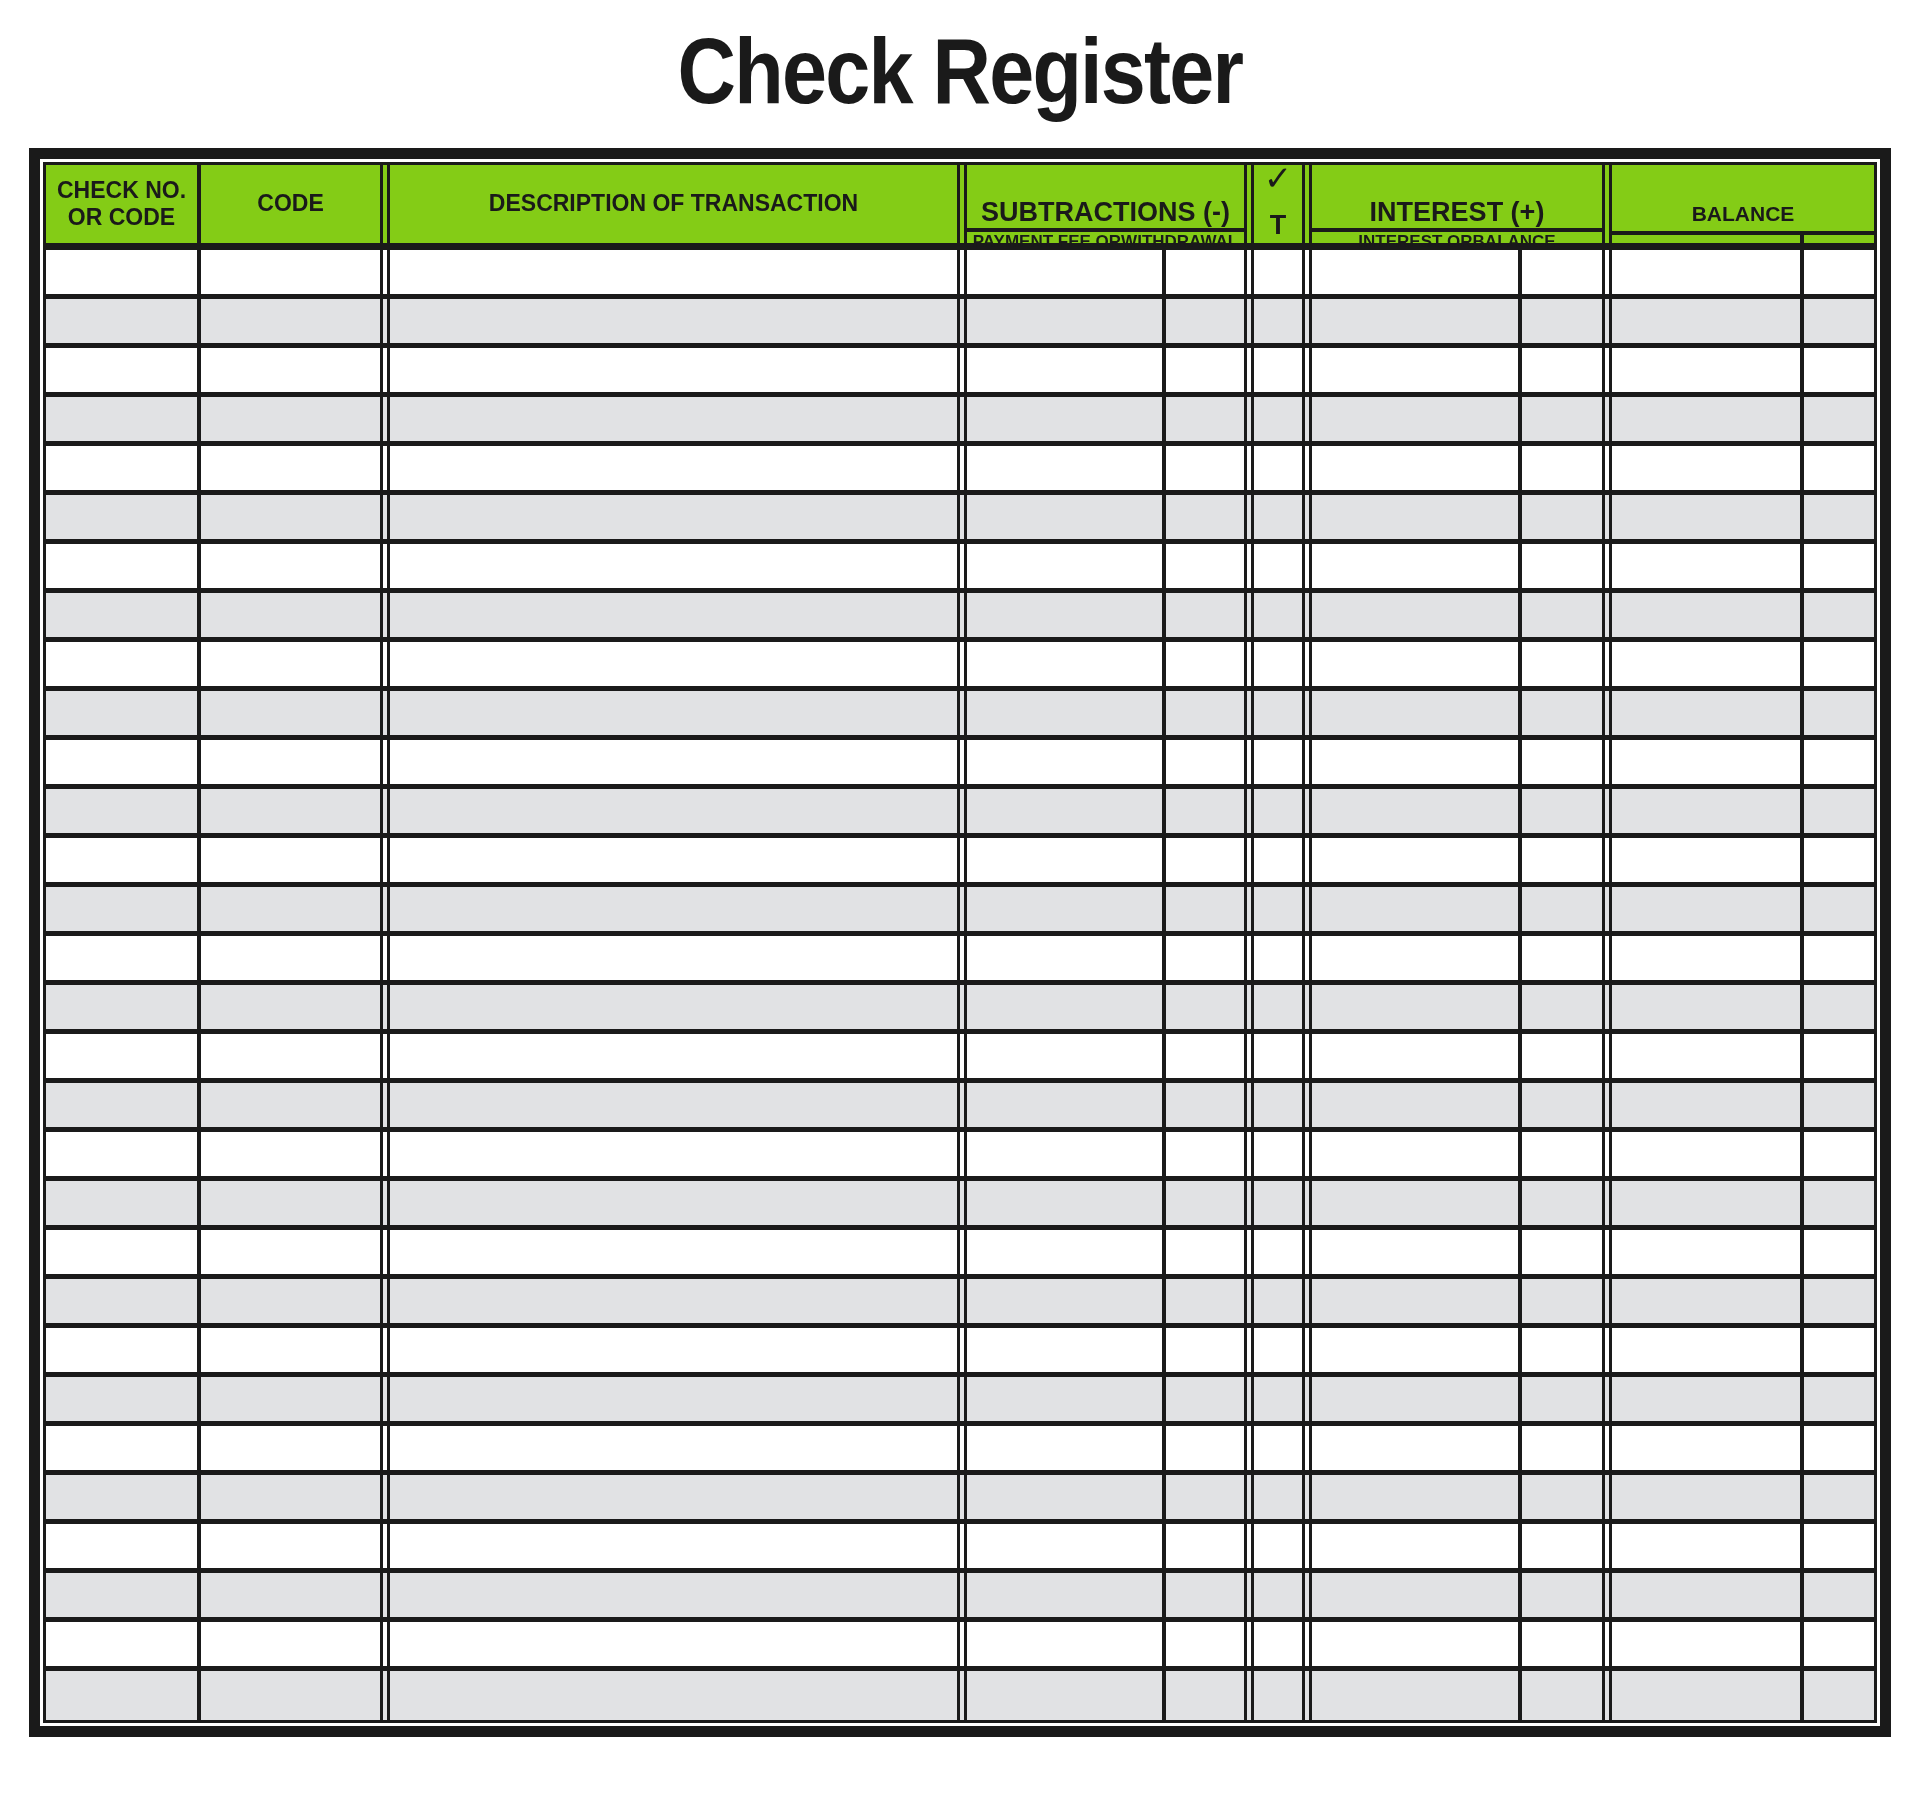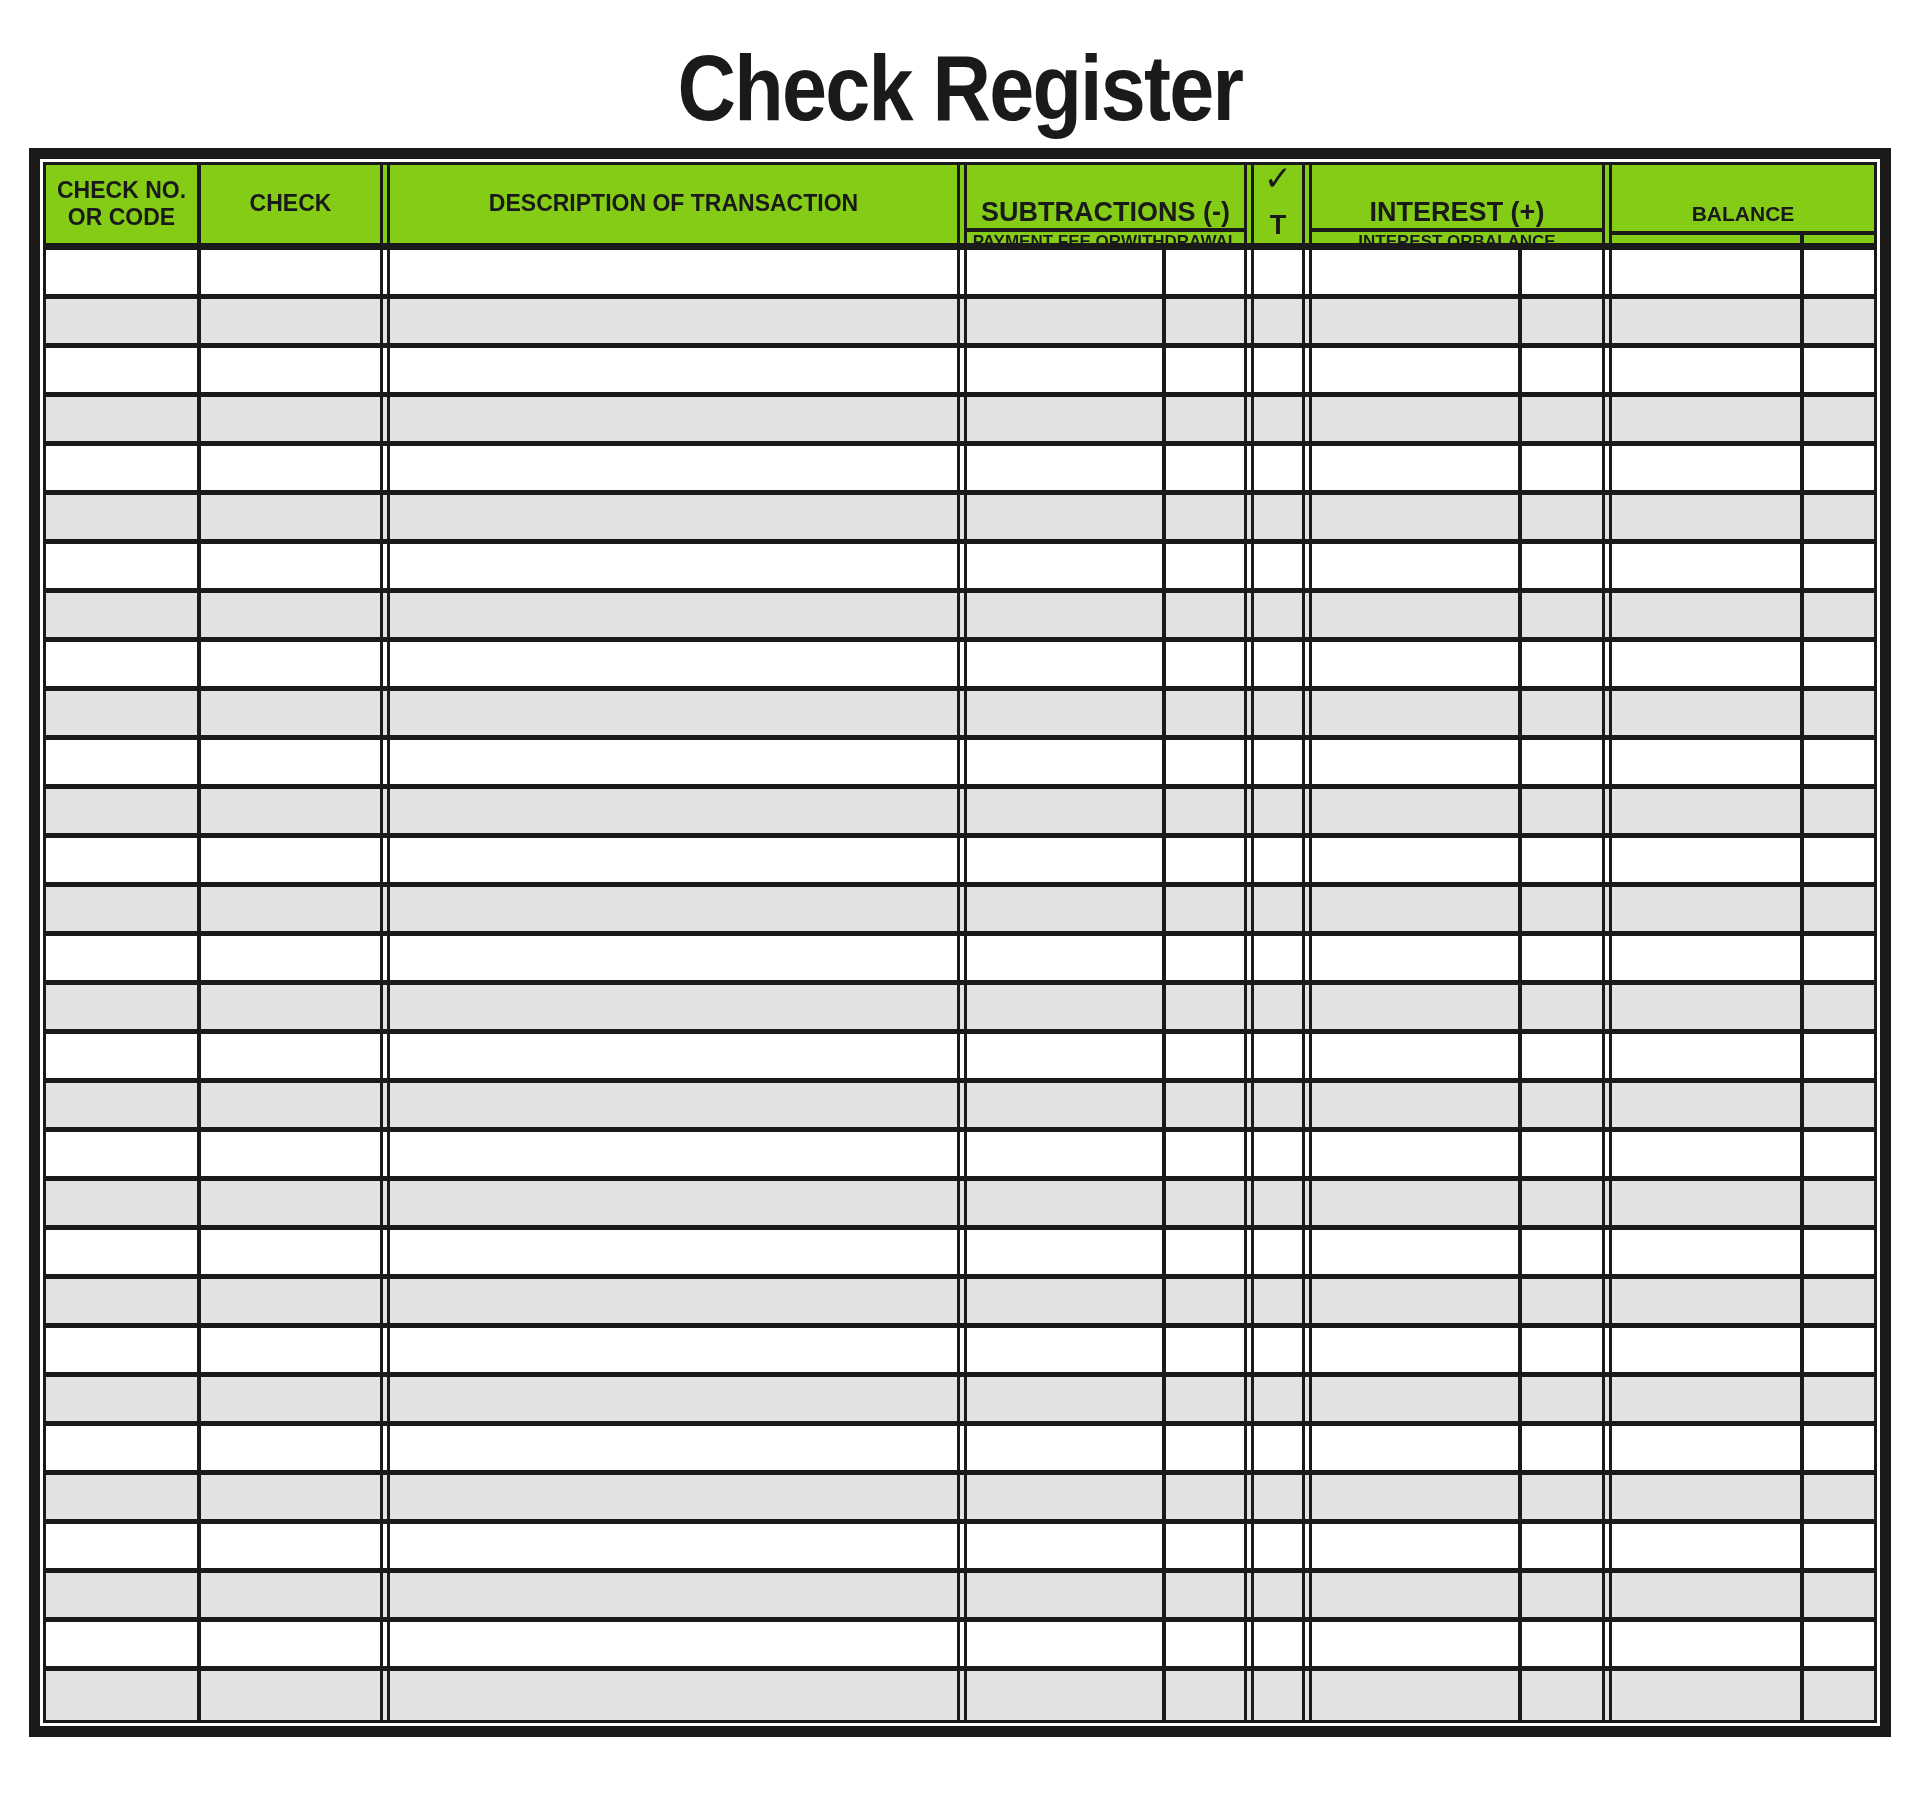--- a/index.html
+++ b/index.html
@@ -7,21 +7,21 @@
     --alt:#e1e2e4;
     --rowfill:#ffffff;
   }
   *{box-sizing:border-box;margin:0;padding:0}
   html,body{background:#fff}
   body{
     width:1920px;min-height:1800px;
     font-family:"Liberation Sans",sans-serif;
     color:#1a1a1a;
   }
-  .title-wrap{width:100%;text-align:center;padding-top:29px;height:148px}
+  .title-wrap{width:100%;text-align:center;padding-top:12px;height:148px}
   .title-wrap h1{
     display:inline-block;
     font-size:92px;font-weight:bold;line-height:1.3;
     letter-spacing:-2px;
     transform:scaleX(.88);transform-origin:center;
     white-space:nowrap;
   }
   
   .tbl-outer{
     width:-moz-fit-content;width:fit-content;
@@ -105,21 +105,21 @@
   <div class="tbl-inner">
 
     <div class="hrow">
       <div class="hcell c-check">
         <span>CHECK NO.</span>
         <span>OR CODE</span>
       </div>
       <div class="dv"></div>
 
       <div class="hcell c-date">
-        <span>CHECK</span>
+        <span>CODE</span>
       </div>
       <div class="dd"></div>
 
       <div class="hcell c-desc">
         <span>DESCRIPTION OF TRANSACTION</span>
       </div>
       <div class="dd"></div>
 
       <div class="group g-sub">
         <div class="g-top">SUBTRACTIONS (-)</div>

